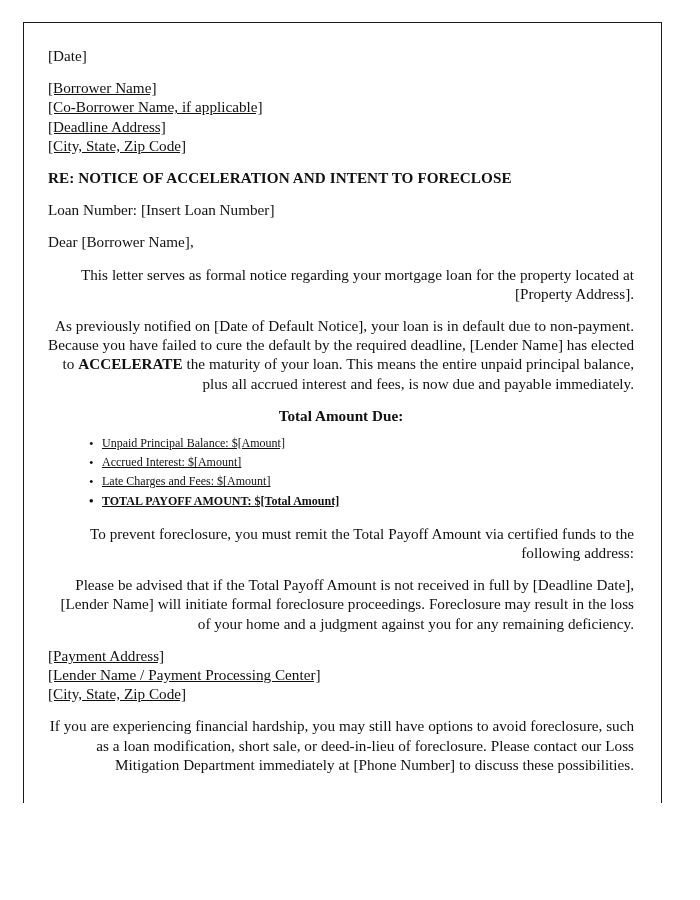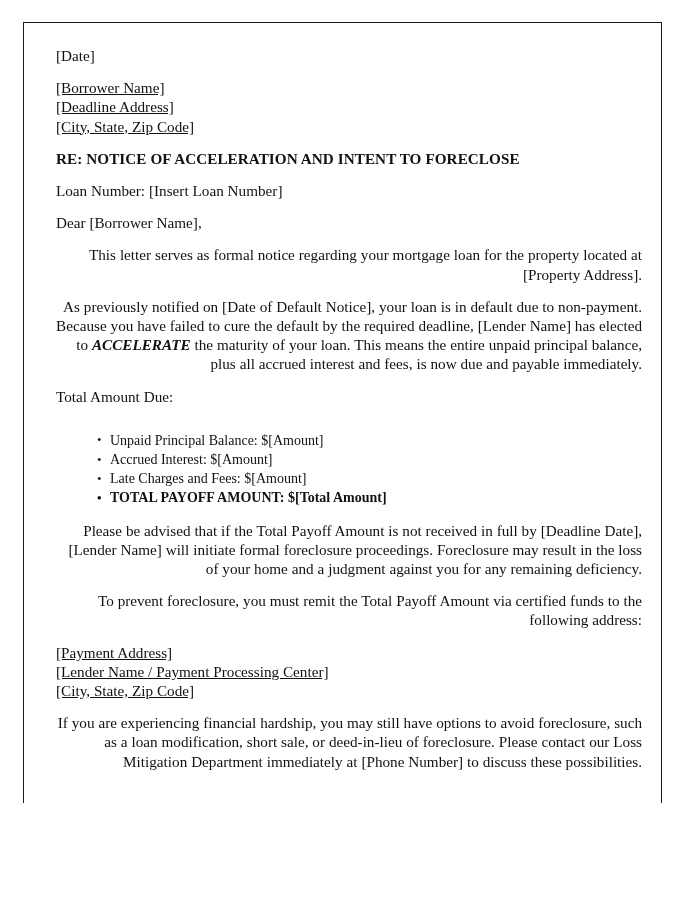--- a/index.html
+++ b/index.html
@@ -25,21 +25,21 @@
     box-sizing: border-box;
     border-left: 1.4px solid #1c1c1c;
     border-right: 1.4px solid #1c1c1c;
     border-top: 1.4px solid #1c1c1c;
     border-bottom: none;
     background: #ffffff;
   }
 
   .page-body {
     position: absolute;
-    left: 32px;
+    left: 24px;
     top: 23px;
     width: 586px;
   }
 
   .line,
   .para,
   .heading,
   .subheading,
   .addr-line {
     font-size: 15.2px;
@@ -67,40 +67,41 @@
     text-decoration: underline;
   }
 
   .heading {
     font-weight: bold;
     margin-bottom: 13px;
     letter-spacing: 0.05px;
   }
 
   .subheading {
-    font-weight: normal;
-    margin-bottom: 25px;
+    font-weight: bold;
+    margin-bottom: 9px;
+    text-align: center;
   }
 
   .bold-inline {
     font-weight: bold;
-    font-style: italic;
   }
 
   ul.amount-list {
     margin: 0 0 13px 0;
     padding: 0 0 0 41px;
     list-style: none;
   }
 
   ul.amount-list li {
-    font-size: 14px;
+    font-size: 12px;
     line-height: 19.2px;
     position: relative;
     padding-left: 13px;
+    text-decoration: underline;
   }
 
   ul.amount-list li::before {
     content: "\2022";
     position: absolute;
     left: 0;
     top: -0.5px;
     font-size: 13px;
   }
 
@@ -111,20 +112,21 @@
 </head>
 <body>
 
 <div class="page-sheet">
   <div class="page-body">
 
     <div class="line">[Date]</div>
 
     <div class="addr-block">
       <div class="addr-line">[Borrower Name]</div>
+      <div class="addr-line">[Co-Borrower Name, if applicable]</div>
       <div class="addr-line">[Deadline Address]</div>
       <div class="addr-line">[City, State, Zip Code]</div>
     </div>
 
     <div class="heading">RE: NOTICE OF ACCELERATION AND INTENT TO FORECLOSE</div>
 
     <div class="line">Loan Number: [Insert Loan Number]</div>
 
     <div class="line">Dear [Borrower Name],</div>
 
@@ -134,23 +136,23 @@
 
     <div class="subheading">Total Amount Due:</div>
 
     <ul class="amount-list">
       <li>Unpaid Principal Balance: $[Amount]</li>
       <li>Accrued Interest: $[Amount]</li>
       <li>Late Charges and Fees: $[Amount]</li>
       <li class="bold-item">TOTAL PAYOFF AMOUNT: $[Total Amount]</li>
     </ul>
 
+    <p class="para">To prevent foreclosure, you must remit the Total Payoff Amount via certified funds to the following address:</p>
+
     <p class="para">Please be advised that if the Total Payoff Amount is not received in full by [Deadline Date], [Lender Name] will initiate formal foreclosure proceedings. Foreclosure may result in the loss of your home and a judgment against you for any remaining deficiency.</p>
-
-    <p class="para">To prevent foreclosure, you must remit the Total Payoff Amount via certified funds to the following address:</p>
 
     <div class="addr-block">
       <div class="addr-line">[Payment Address]</div>
       <div class="addr-line">[Lender Name / Payment Processing Center]</div>
       <div class="addr-line">[City, State, Zip Code]</div>
     </div>
 
     <p class="para">If you are experiencing financial hardship, you may still have options to avoid foreclosure, such as a loan modification, short sale, or deed-in-lieu of foreclosure. Please contact our Loss Mitigation Department immediately at [Phone Number] to discuss these possibilities.</p>
 
   </div>

